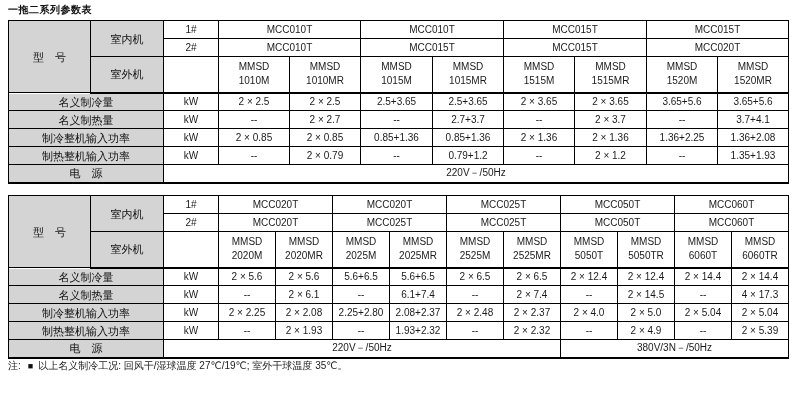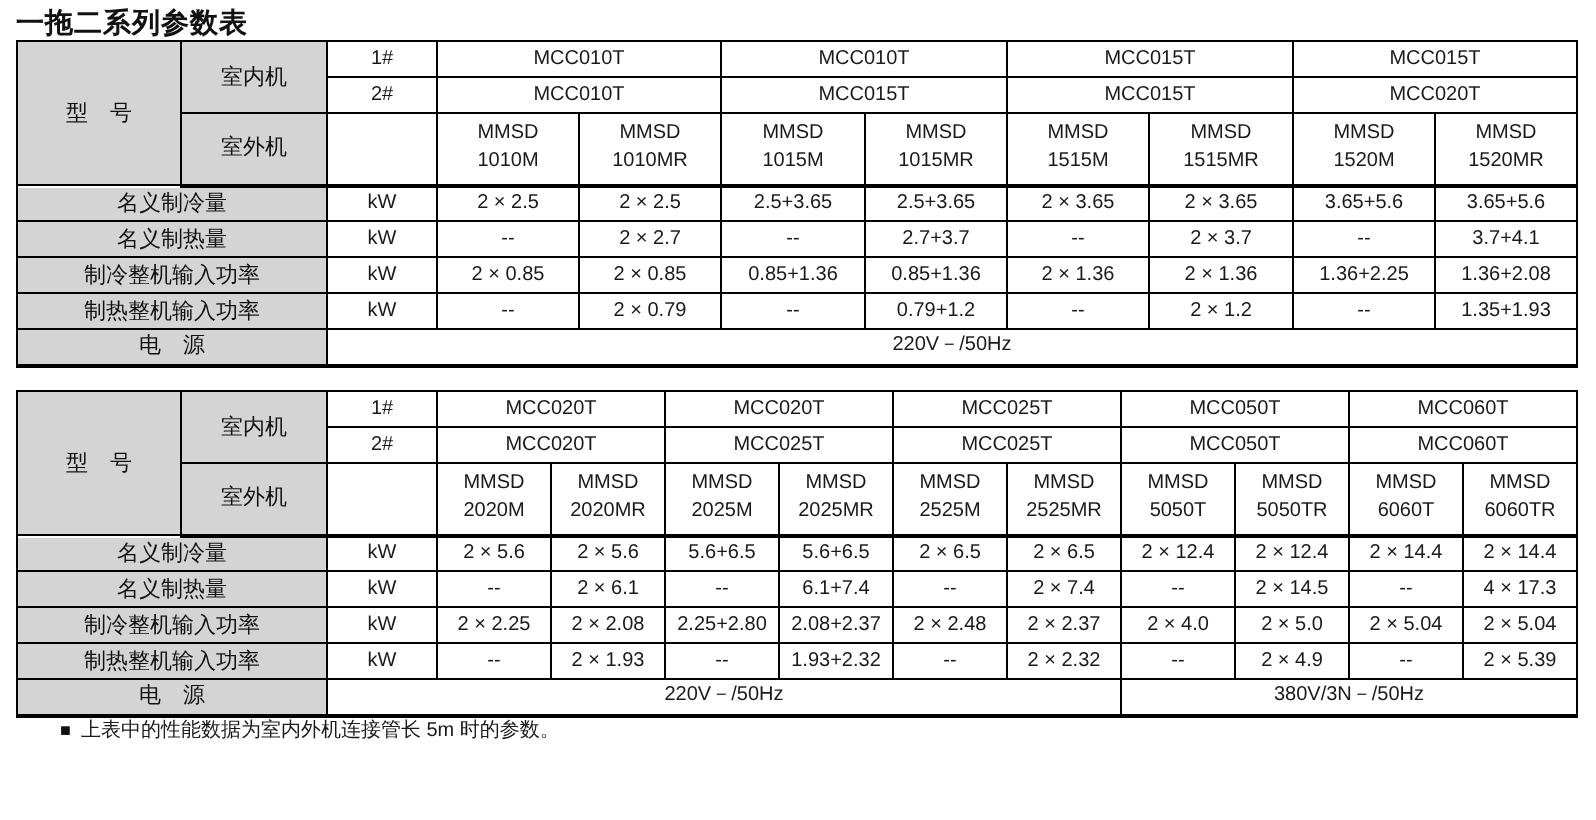--- a/index.html
+++ b/index.html
@@ -5,21 +5,21 @@
   html,body{margin:0;padding:0;background:#ffffff;}
   .page{
     position:relative;
     width:798px;height:410px;
     background:#ffffff;
     font-family:"Liberation Sans","DejaVu Sans",sans-serif;
     overflow:hidden;
   }
   .title{
     position:absolute;left:8px;top:3px;
-    font-size:14px;font-weight:bold;color:#111;
+    font-size:10px;font-weight:bold;color:#111;
     letter-spacing:0.5px;
   }
   table{
     position:absolute;left:8px;
     border-collapse:collapse;table-layout:fixed;
     background:#ffffff;
     border:1px solid #000;
     border-bottom:2px solid #000;
   }
   #spec-table-0{top:20px;}
@@ -276,17 +276,17 @@
           <tr style="height: 18px;">
             <td colspan="2" class="lab">电　源</td>
             <td colspan="7" class="pln">220V－/50Hz</td>
             <td colspan="4" class="pln">380V/3N－/50Hz</td>
           </tr>
         </tbody>
       </table>
     </div>
 
   <div class="notes">
-    <div class="note-line indent">
-      <span class="bullet">■</span><span>上表中的性能数据为室内外机连接管长 5m 时的参数。</span>
+    <div class="note-line">
+      <span class="note-prefix">注:</span><span class="bullet">■</span><span>以上名义制冷工况: 回风干/湿球温度 27℃/19℃; 室外干球温度 35℃。</span>
     </div>
   </div>
 </div>
 
 </body></html>

